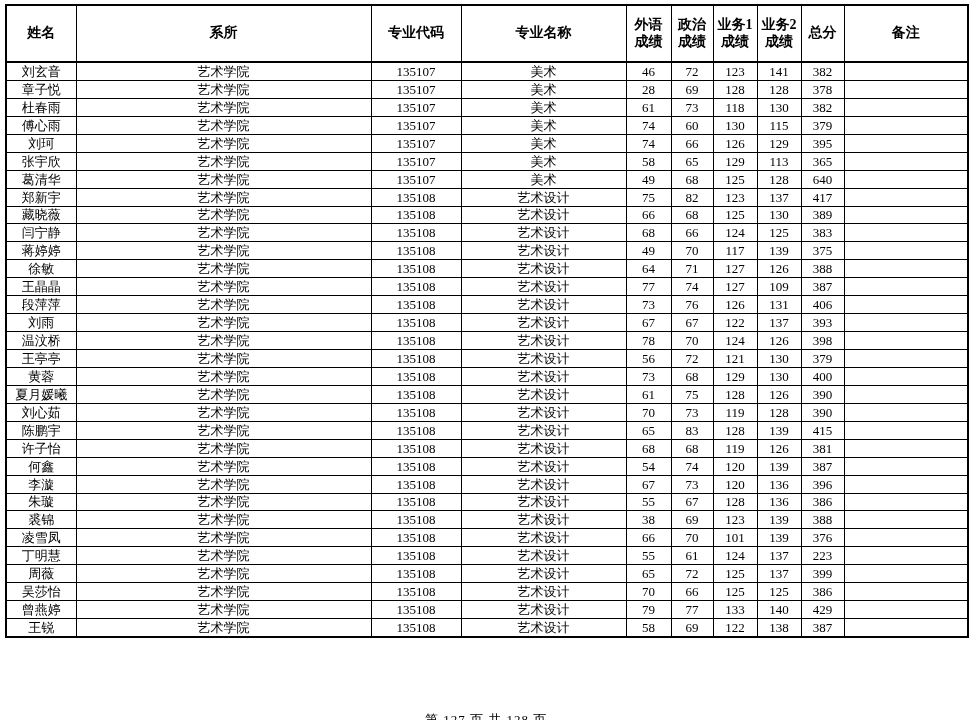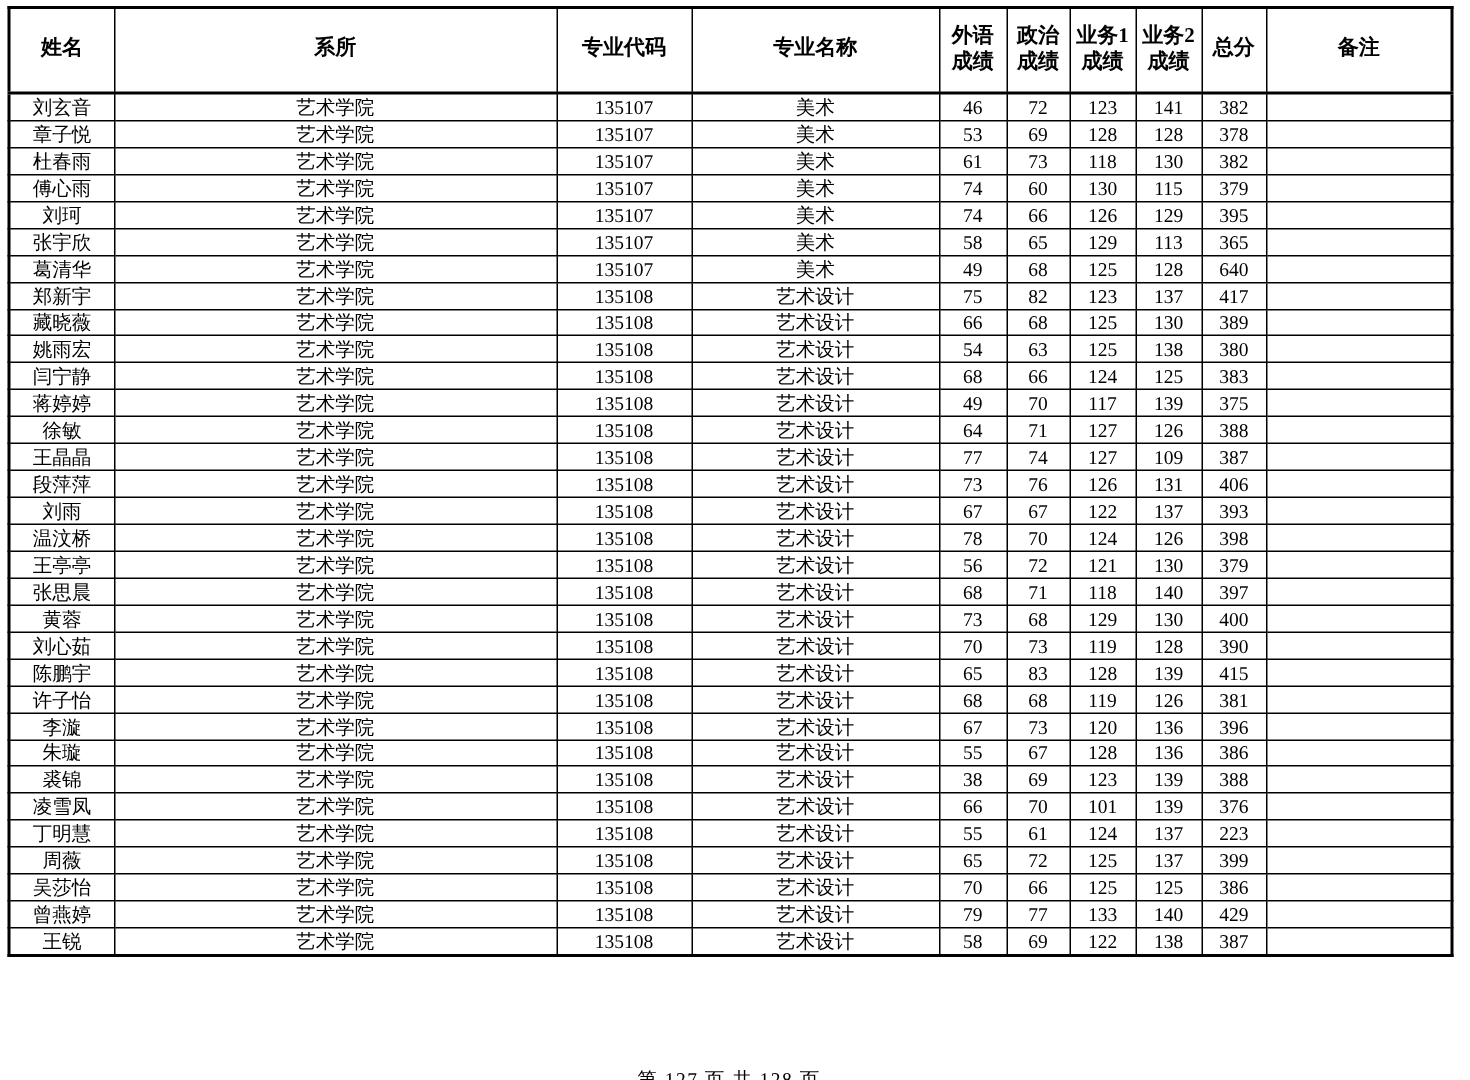--- a/index.html
+++ b/index.html
@@ -121,21 +121,21 @@
           <td>123</td>
           <td>141</td>
           <td>382</td>
           <td></td>
         </tr>
         <tr>
           <td>章子悦</td>
           <td>艺术学院</td>
           <td>135107</td>
           <td>美术</td>
-          <td>53</td>
+          <td>28</td>
           <td>69</td>
           <td>128</td>
           <td>128</td>
           <td>378</td>
           <td></td>
         </tr>
         <tr>
           <td>杜春雨</td>
           <td>艺术学院</td>
           <td>135107</td>
@@ -213,32 +213,20 @@
           <td>135108</td>
           <td>艺术设计</td>
           <td>66</td>
           <td>68</td>
           <td>125</td>
           <td>130</td>
           <td>389</td>
           <td></td>
         </tr>
         <tr>
-          <td>姚雨宏</td>
-          <td>艺术学院</td>
-          <td>135108</td>
-          <td>艺术设计</td>
-          <td>54</td>
-          <td>63</td>
-          <td>125</td>
-          <td>138</td>
-          <td>380</td>
-          <td></td>
-        </tr>
-        <tr>
           <td>闫宁静</td>
           <td>艺术学院</td>
           <td>135108</td>
           <td>艺术设计</td>
           <td>68</td>
           <td>66</td>
           <td>124</td>
           <td>125</td>
           <td>383</td>
           <td></td>
@@ -321,44 +309,44 @@
           <td>135108</td>
           <td>艺术设计</td>
           <td>56</td>
           <td>72</td>
           <td>121</td>
           <td>130</td>
           <td>379</td>
           <td></td>
         </tr>
         <tr>
-          <td>张思晨</td>
-          <td>艺术学院</td>
-          <td>135108</td>
-          <td>艺术设计</td>
-          <td>68</td>
-          <td>71</td>
-          <td>118</td>
-          <td>140</td>
-          <td>397</td>
-          <td></td>
-        </tr>
-        <tr>
           <td>黄蓉</td>
           <td>艺术学院</td>
           <td>135108</td>
           <td>艺术设计</td>
           <td>73</td>
           <td>68</td>
           <td>129</td>
           <td>130</td>
           <td>400</td>
           <td></td>
         </tr>
         <tr>
+          <td>夏月媛曦</td>
+          <td>艺术学院</td>
+          <td>135108</td>
+          <td>艺术设计</td>
+          <td>61</td>
+          <td>75</td>
+          <td>128</td>
+          <td>126</td>
+          <td>390</td>
+          <td></td>
+        </tr>
+        <tr>
           <td>刘心茹</td>
           <td>艺术学院</td>
           <td>135108</td>
           <td>艺术设计</td>
           <td>70</td>
           <td>73</td>
           <td>119</td>
           <td>128</td>
           <td>390</td>
           <td></td>
@@ -378,20 +366,32 @@
         <tr>
           <td>许子怡</td>
           <td>艺术学院</td>
           <td>135108</td>
           <td>艺术设计</td>
           <td>68</td>
           <td>68</td>
           <td>119</td>
           <td>126</td>
           <td>381</td>
+          <td></td>
+        </tr>
+        <tr>
+          <td>何鑫</td>
+          <td>艺术学院</td>
+          <td>135108</td>
+          <td>艺术设计</td>
+          <td>54</td>
+          <td>74</td>
+          <td>120</td>
+          <td>139</td>
+          <td>387</td>
           <td></td>
         </tr>
         <tr>
           <td>李漩</td>
           <td>艺术学院</td>
           <td>135108</td>
           <td>艺术设计</td>
           <td>67</td>
           <td>73</td>
           <td>120</td>

